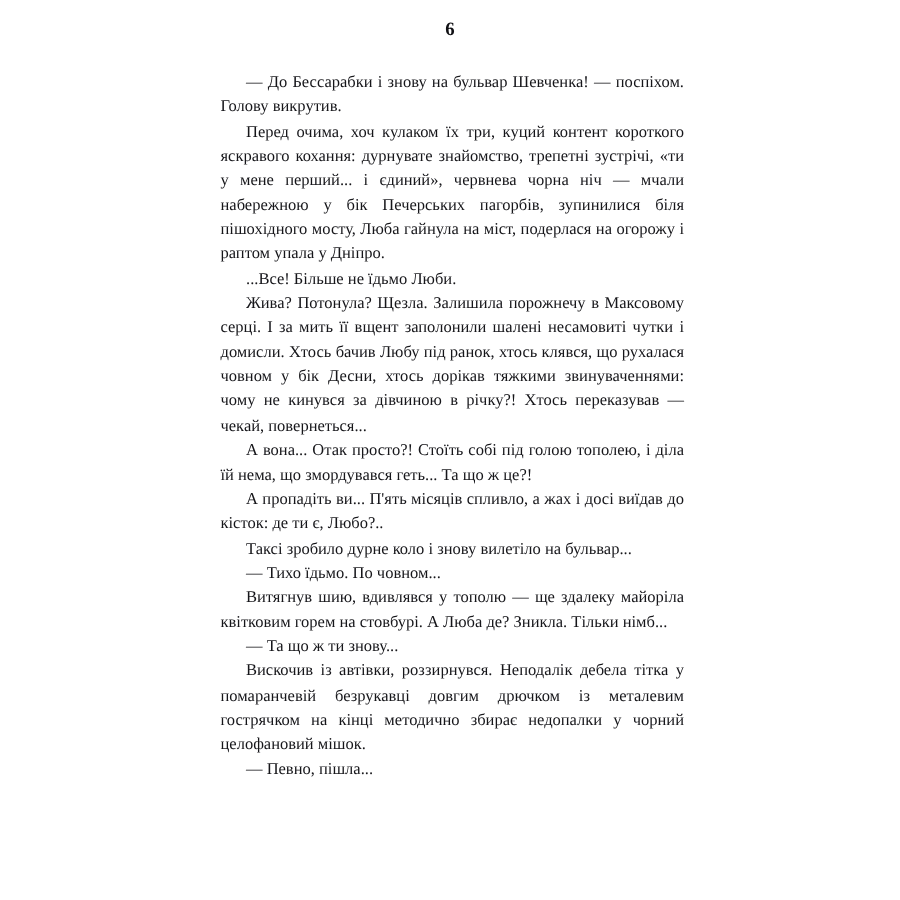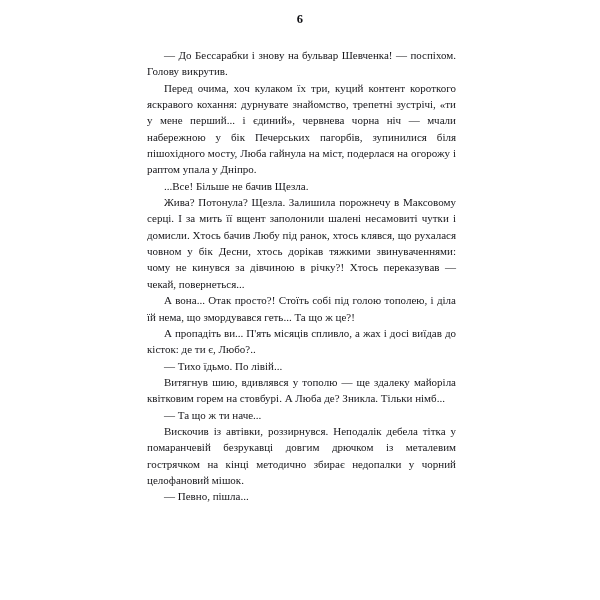--- a/index.html
+++ b/index.html
@@ -72,24 +72,25 @@
 </head>
 <body>
 
 <div class="page">
 
   <div class="folio">6</div>
 
   <div class="textblock">
     <p>— До Бессарабки і знову на бульвар Шевченка! — поспіхом. Голову викрутив.</p>
     <p>Перед очима, хоч кулаком їх три, куций контент короткого яскравого кохання: дурнувате знайомство, трепетні зустрічі, «ти у мене перший... і єдиний», червнева чорна ніч — мчали набережною у бік Печерських пагорбів, зупинилися біля пішохідного мосту, Люба гайнула на міст, подерлася на огорожу і раптом упала у Дніпро.</p>
-    <p class="short">...Все! Більше не бачив Щезла.</p>
+    <p class="short">...Все! Більше не їдьмо Люби.</p>
     <p>Жива? Потонула? Щезла. Залишила порожнечу в Максовому серці. І за мить її вщент заполонили шалені несамовиті чутки і домисли. Хтось бачив Любу під ранок, хтось клявся, що рухалася човном у бік Десни, хтось дорікав тяжкими звинуваченнями: чому не кинувся за дівчиною в річку?! Хтось переказував — чекай, повернеться...</p>
     <p>А вона... Отак просто?! Стоїть собі під голою тополею, і діла їй нема, що змордувався геть... Та що ж це?!</p>
     <p>А пропадіть ви... П'ять місяців спливло, а жах і досі виїдав до кісток: де ти є, Любо?..</p>
-    <p class="short">— Тихо їдьмо. По лівій...</p>
+    <p class="short">Таксі зробило дурне коло і знову вилетіло на бульвар...</p>
+    <p class="short">— Тихо їдьмо. По човном...</p>
     <p>Витягнув шию, вдивлявся у тополю — ще здалеку майоріла квітковим горем на стовбурі. А Люба де? Зникла. Тільки німб...</p>
-    <p class="short">— Та що ж ти наче...</p>
+    <p class="short">— Та що ж ти знову...</p>
     <p>Вискочив із автівки, роззирнувся. Неподалік дебела тітка у помаранчевій безрукавці довгим дрючком із металевим гострячком на кінці методично збирає недопалки у чорний целофановий мішок.</p>
     <p class="short">— Певно, пішла...</p>
   </div>
 
 </div>
 
 </body></html>

